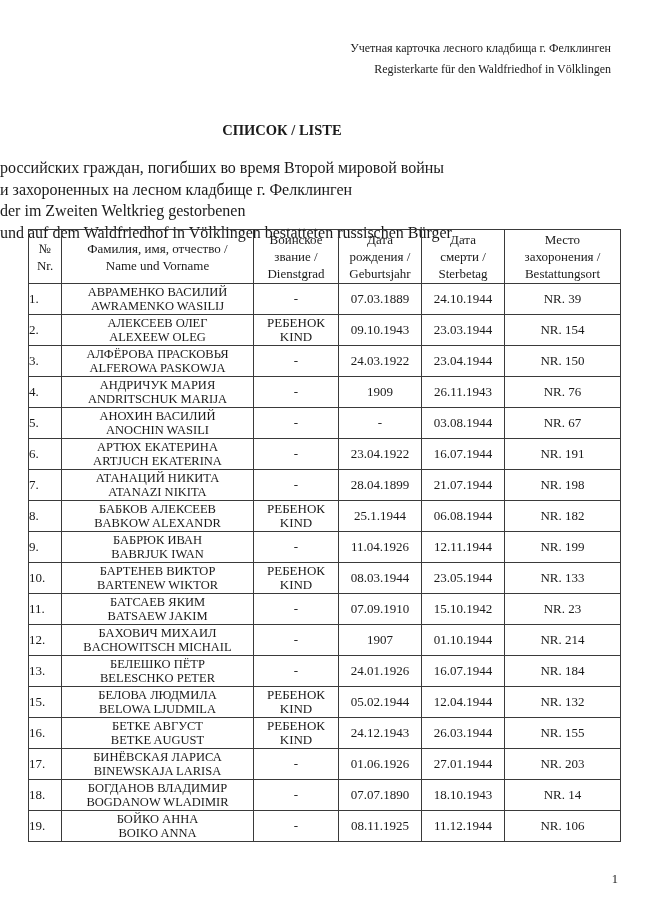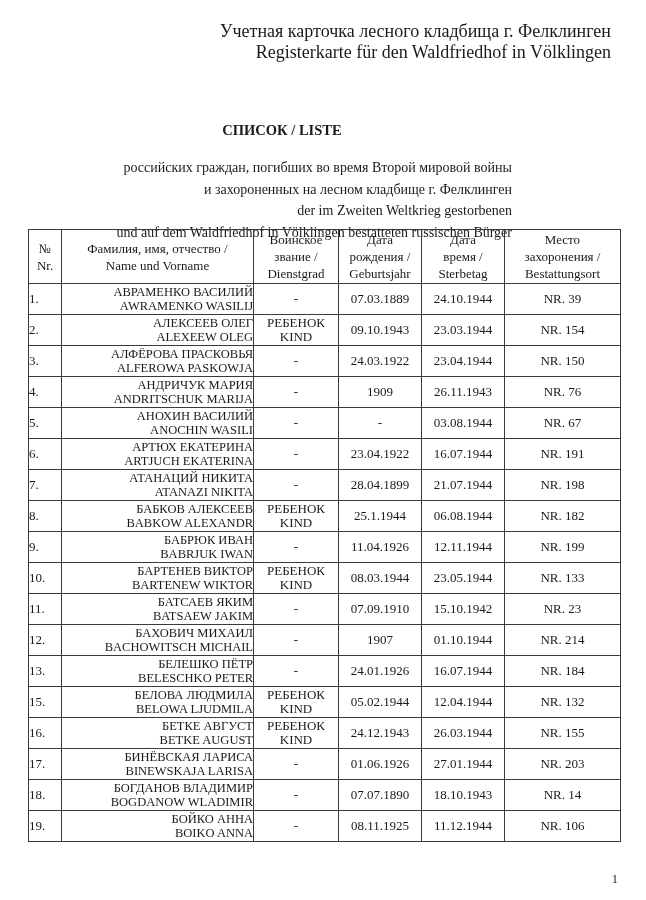--- a/index.html
+++ b/index.html
@@ -1,46 +1,46 @@
 <!DOCTYPE html>
 <html><head>
 <meta charset="utf-8">
 <style>
   html, body { margin: 0; padding: 0; }
   body {
     width: 646px; height: 900px; background: #ffffff; position: relative; overflow: hidden;
     font-family: "Liberation Serif", "DejaVu Serif", serif; color: #1a1a1a;
   }
   .header-right {
-    position: absolute; right: 35px; top: 21px; text-align: right;
-    font-size: 18px; line-height: 21px;
+    position: absolute; right: 35px; top: 38px; text-align: right;
+    font-size: 12px; line-height: 21px;
   }
   .title {
     position: absolute; left: 0; width: 564px; top: 122px; text-align: center;
     font-size: 14.5px; font-weight: bold;
   }
   .subtitle {
-    position: absolute; left: 0; width: 512px; top: 157px; text-align: right;
-    font-size: 14px; line-height: 21.5px;
+    position: absolute; left: 0; width: 512px; top: 157px; text-align: left;
+    font-size: 16px; line-height: 21.5px;
   }
   .subtitle div { white-space: nowrap; }
   table.list {
     position: absolute; left: 28px; top: 229px;
     border-collapse: collapse; table-layout: fixed;
     font-size: 13px;
   }
   table.list th, table.list td {
     border: 1px solid #3a3a3a; padding: 0; vertical-align: middle;
   }
   table.list th {
     font-weight: normal; text-align: center; height: 53px; line-height: 17px; font-size: 13px;
   }
   table.list td { height: 30px; line-height: 14px; }
   td.num { padding-left: 5px; text-align: left; }
-  td.name { padding-left: 6px; text-align: right; font-size: 12.5px; white-space: nowrap; }
+  td.name { padding-left: 6px; text-align: center; font-size: 12.5px; white-space: nowrap; }
   td.c { text-align: center; }
   .rank { display: block; line-height: 14px; }
   .page-num {
     position: absolute; right: 28px; top: 872px; font-size: 12.5px;
   }
 </style>
 </head>
 <body>
 
 <div class="header-right">
@@ -81,21 +81,21 @@
           <div>звание /</div>
           <div>Dienstgrad</div>
       </th>
       <th>
         <div>Дата</div>
           <div>рождения /</div>
           <div>Geburtsjahr</div>
       </th>
       <th>
         <div>Дата</div>
-          <div>время /</div>
+          <div>смерти /</div>
           <div>Sterbetag</div>
       </th>
       <th>
         <div>Место</div>
           <div>захоронения /</div>
           <div>Bestattungsort</div>
       </th>
     </tr>
   </thead>
   <tbody id="rows">

